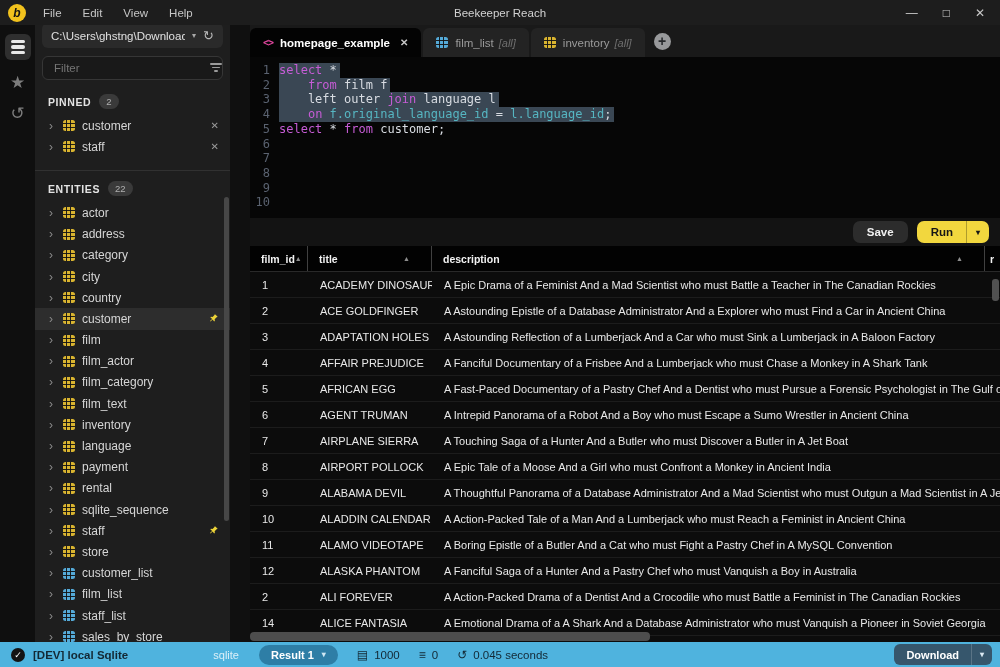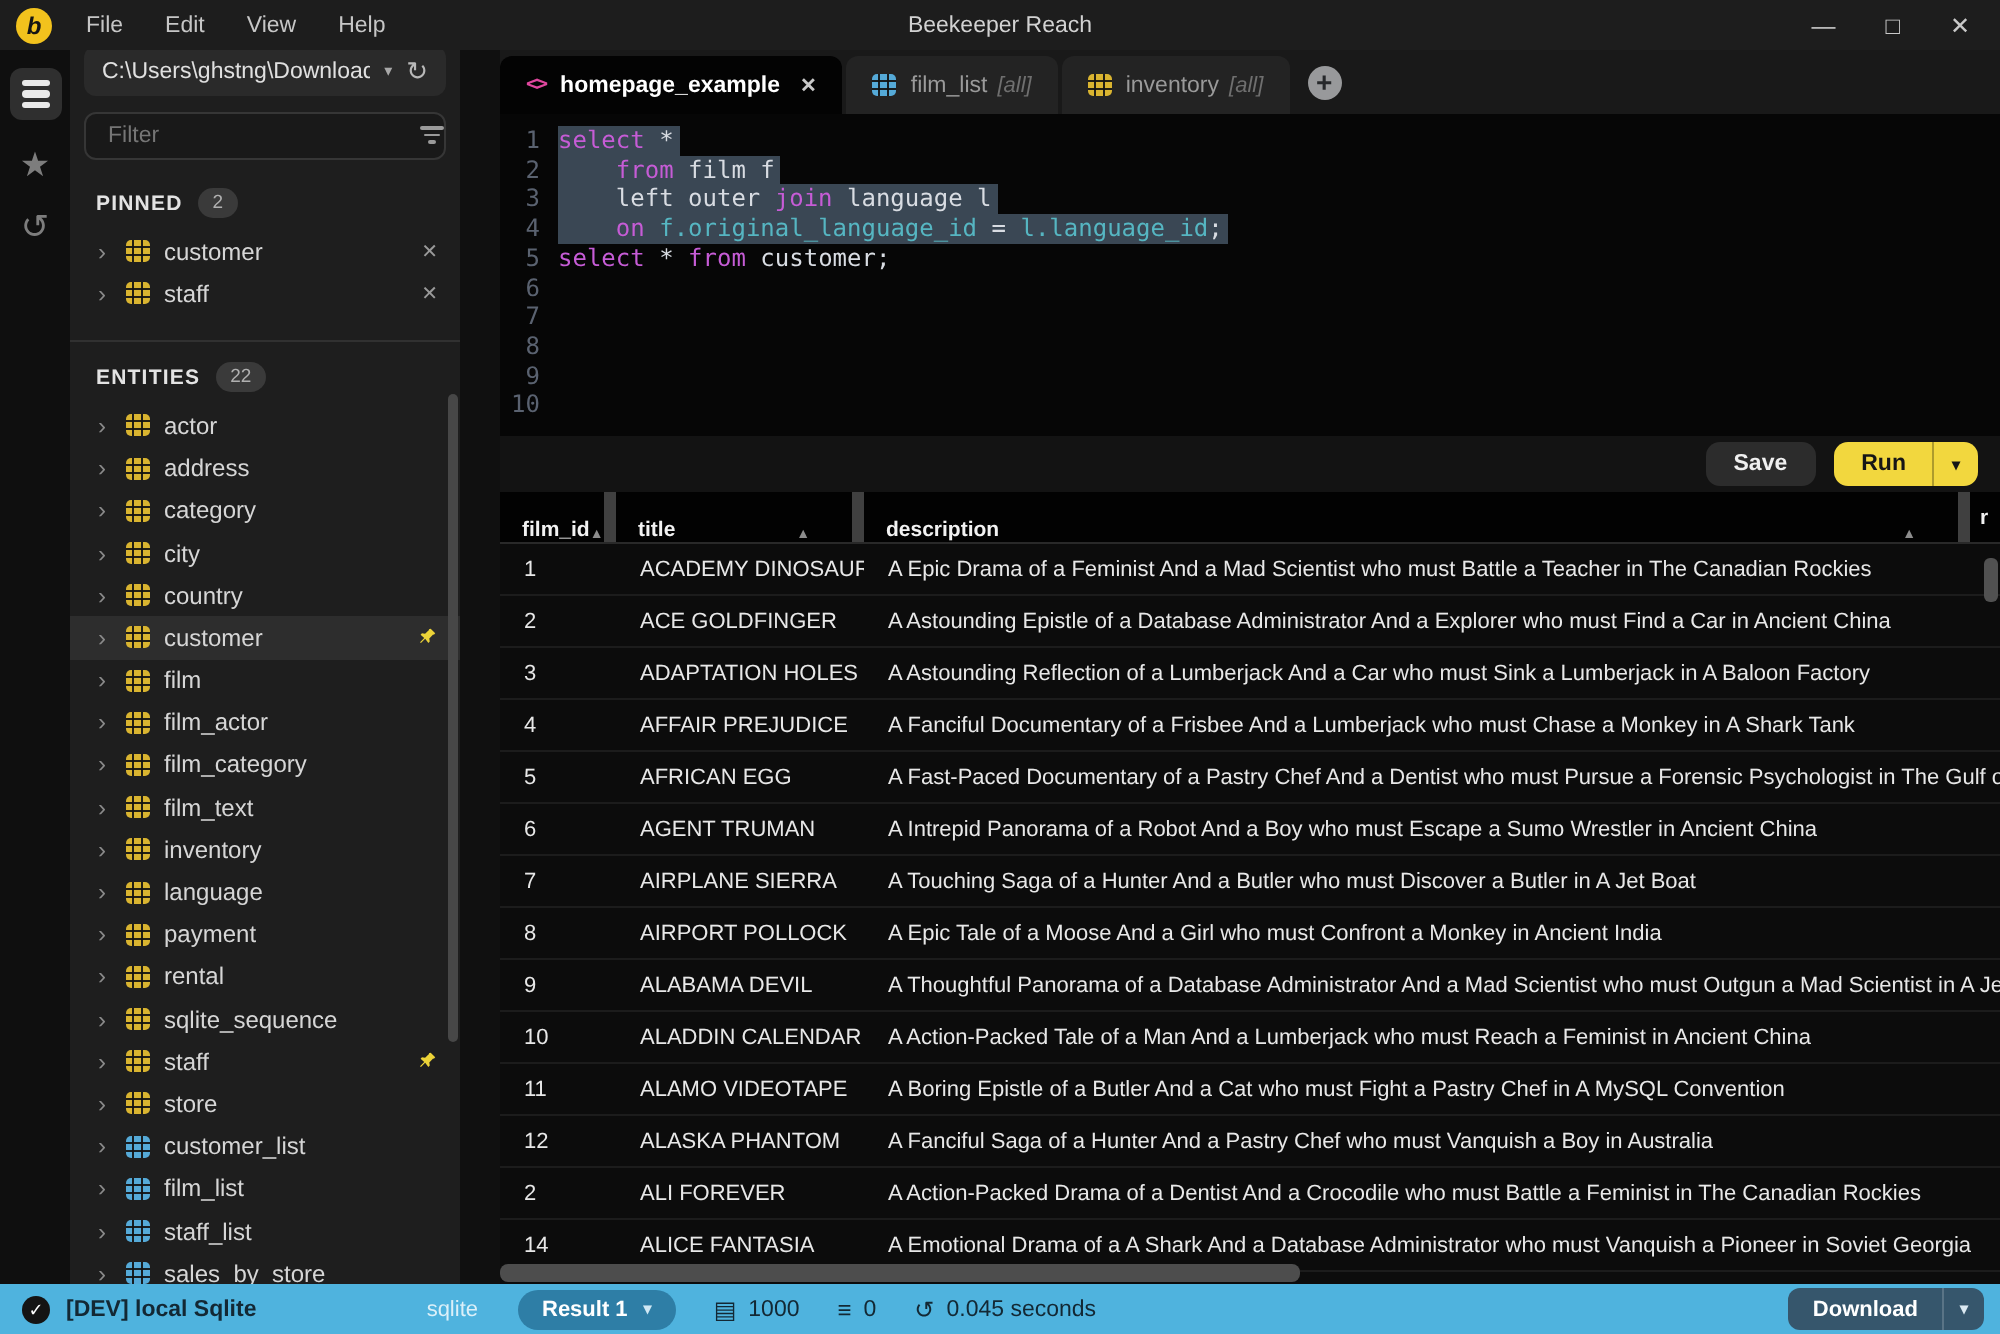--- a/index.html
+++ b/index.html
@@ -74,21 +74,21 @@
   .toolbar{position:absolute;top:193px;height:28px;left:0;right:0;display:flex;align-items:center;justify-content:flex-end;
            gap:9px;padding-right:11px;box-sizing:border-box;background:#131313;}
   .btn-save{background:#2c2c2c;color:#f0f0f0;font-size:11.5px;font-weight:bold;padding:5px 14px;border-radius:7px;}
   .btn-run{display:flex;align-items:stretch;background:#f2d73e;border-radius:7px;color:#161616;font-size:11.5px;font-weight:bold;}
   .run-label{padding:5px 13px 5px 14px;}
   .run-caret{display:flex;align-items:center;padding:0 9px;border-left:1px solid rgba(0,0,0,.28);font-size:8px;color:#161616;}
   
   .grid{position:absolute;top:221px;left:0;right:0;bottom:0;background:#0c0c0c;overflow:hidden;}
   .ghead{display:flex;height:25px;background:#020202;border-bottom:1px solid #292929;align-items:center;
          font-size:10.5px;font-weight:bold;color:#f2f2f2;}
-  .gh-cell{display:flex;align-items:flex-end;box-sizing:border-box;padding:0 21px 0 11px;height:100%;border-right:6px solid #404040;flex:none;}
+  .gh-cell{display:flex;align-items:center;box-sizing:border-box;padding:0 21px 0 11px;height:100%;border-right:1px solid #404040;flex:none;}
   .gh-cell.flex{flex:1;}
   .sort{margin-left:auto;font-size:7px;color:#8d8d8d;}
   .gh-stub{width:15px;box-sizing:border-box;padding-left:5px;overflow:hidden;height:100%;display:flex;align-items:center;}
   .grow{display:flex;height:25px;align-items:center;border-bottom:1px solid #1c1c1c;font-size:11px;color:#e8e8e8;}
   .gc{box-sizing:border-box;padding:0 7px 0 12px;white-space:nowrap;overflow:hidden;flex:none;}
   .hscroll{position:absolute;left:0;bottom:1px;width:400px;height:9px;background:#4d4d4d;border-radius:4px;}
   .vscroll{position:absolute;right:1px;top:33px;width:7px;height:22px;background:#515151;border-radius:3px;}
   
   .statusbar{position:absolute;left:0;right:0;bottom:0;height:25px;background:#4fb3de;display:flex;align-items:center;
              font-size:11.5px;color:#132834;}

